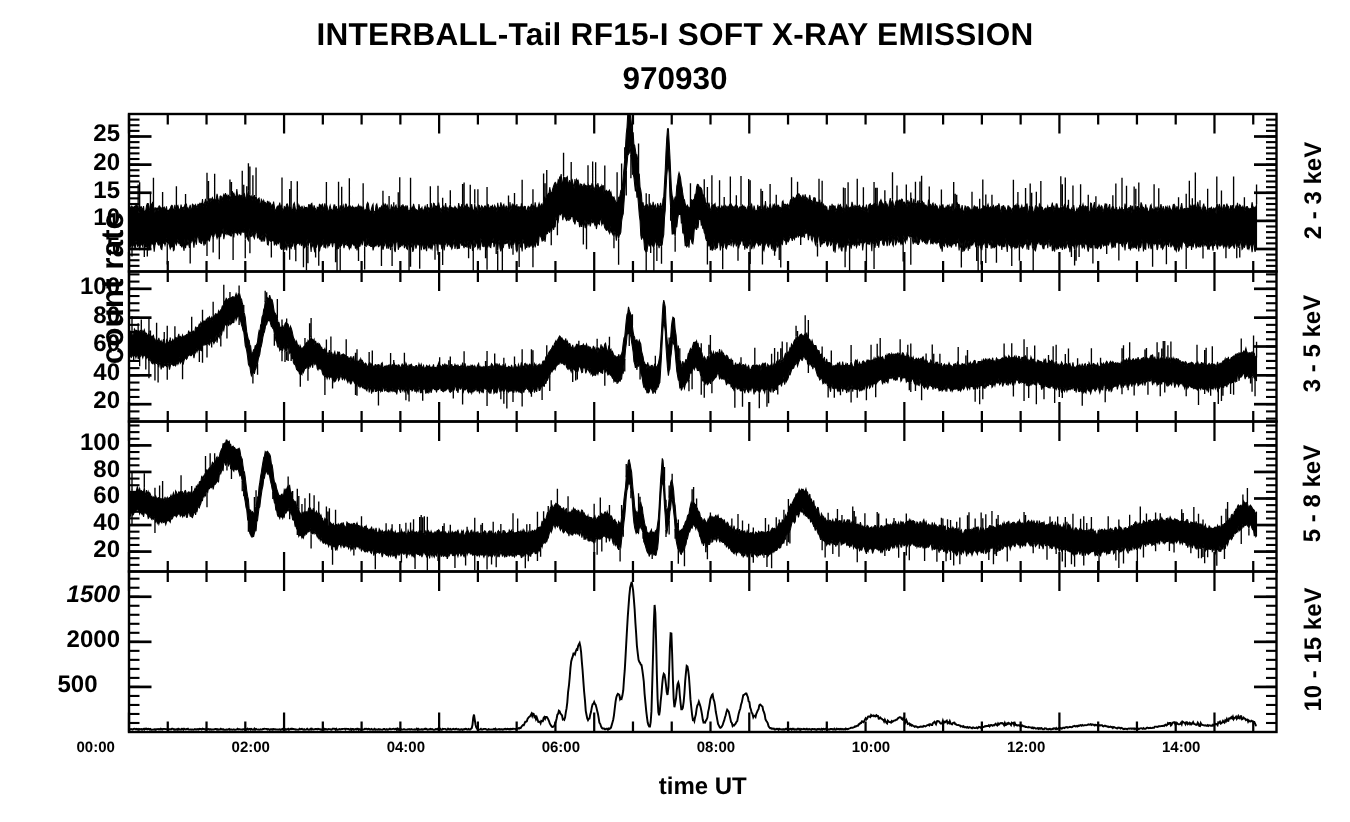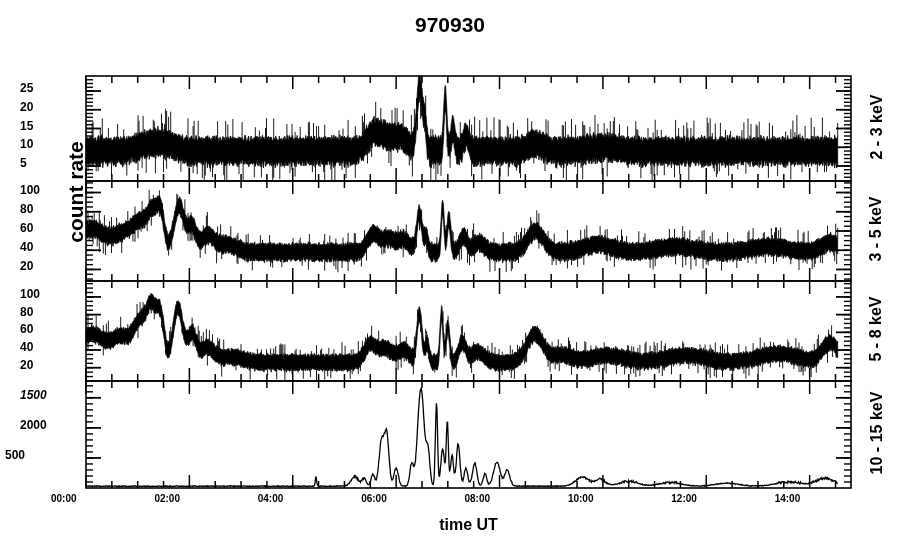--- a/index.html
+++ b/index.html
@@ -13,31 +13,32 @@
 
   .ylabel-left{position:absolute;left:-4px;top:180px;width:160px;
     transform:rotate(-90deg);transform-origin:50% 50%;
     text-align:center;font-size:21px;font-weight:bold;}
 
   .rlabel{position:absolute;transform:rotate(-90deg);transform-origin:50% 50%;
     text-align:center;font-size:16px;font-weight:bold;white-space:nowrap;}
 
   .xtick-label{position:absolute;font-size:10px;font-weight:bold;text-align:left;
     width:70px;}
-  .ytick-label{position:absolute;font-size:12px;font-weight:bold;text-align:left;
+  .ytick-label{position:absolute;font-size:16px;font-weight:bold;text-align:right;
     width:60px;}
   .xaxis-title{position:absolute;font-size:16px;font-weight:bold;text-align:center;
     width:200px;}
   svg{position:absolute;left:0;top:0;}
 </style>
 </head>
 <body>
 <div id="root">
 
 <div class="title-block">
+  <div class="title-line1">INTERBALL-Tail RF15-I SOFT X-RAY EMISSION</div>
   <div class="title-line2">970930</div>
 </div>
 
 <div class="ylabel-left">count rate</div>
 
 <svg id="plot" width="900" height="548">
       <g>
         <rect x="86" y="76" width="765" height="105" fill="none" stroke="#000000" stroke-width="1.6"></rect>
         <line x1="86" y1="177.25" x2="93" y2="177.25" stroke="#000" stroke-width="1.4"></line>
         <line x1="851" y1="177.25" x2="844" y2="177.25" stroke="#000" stroke-width="1.4"></line>

